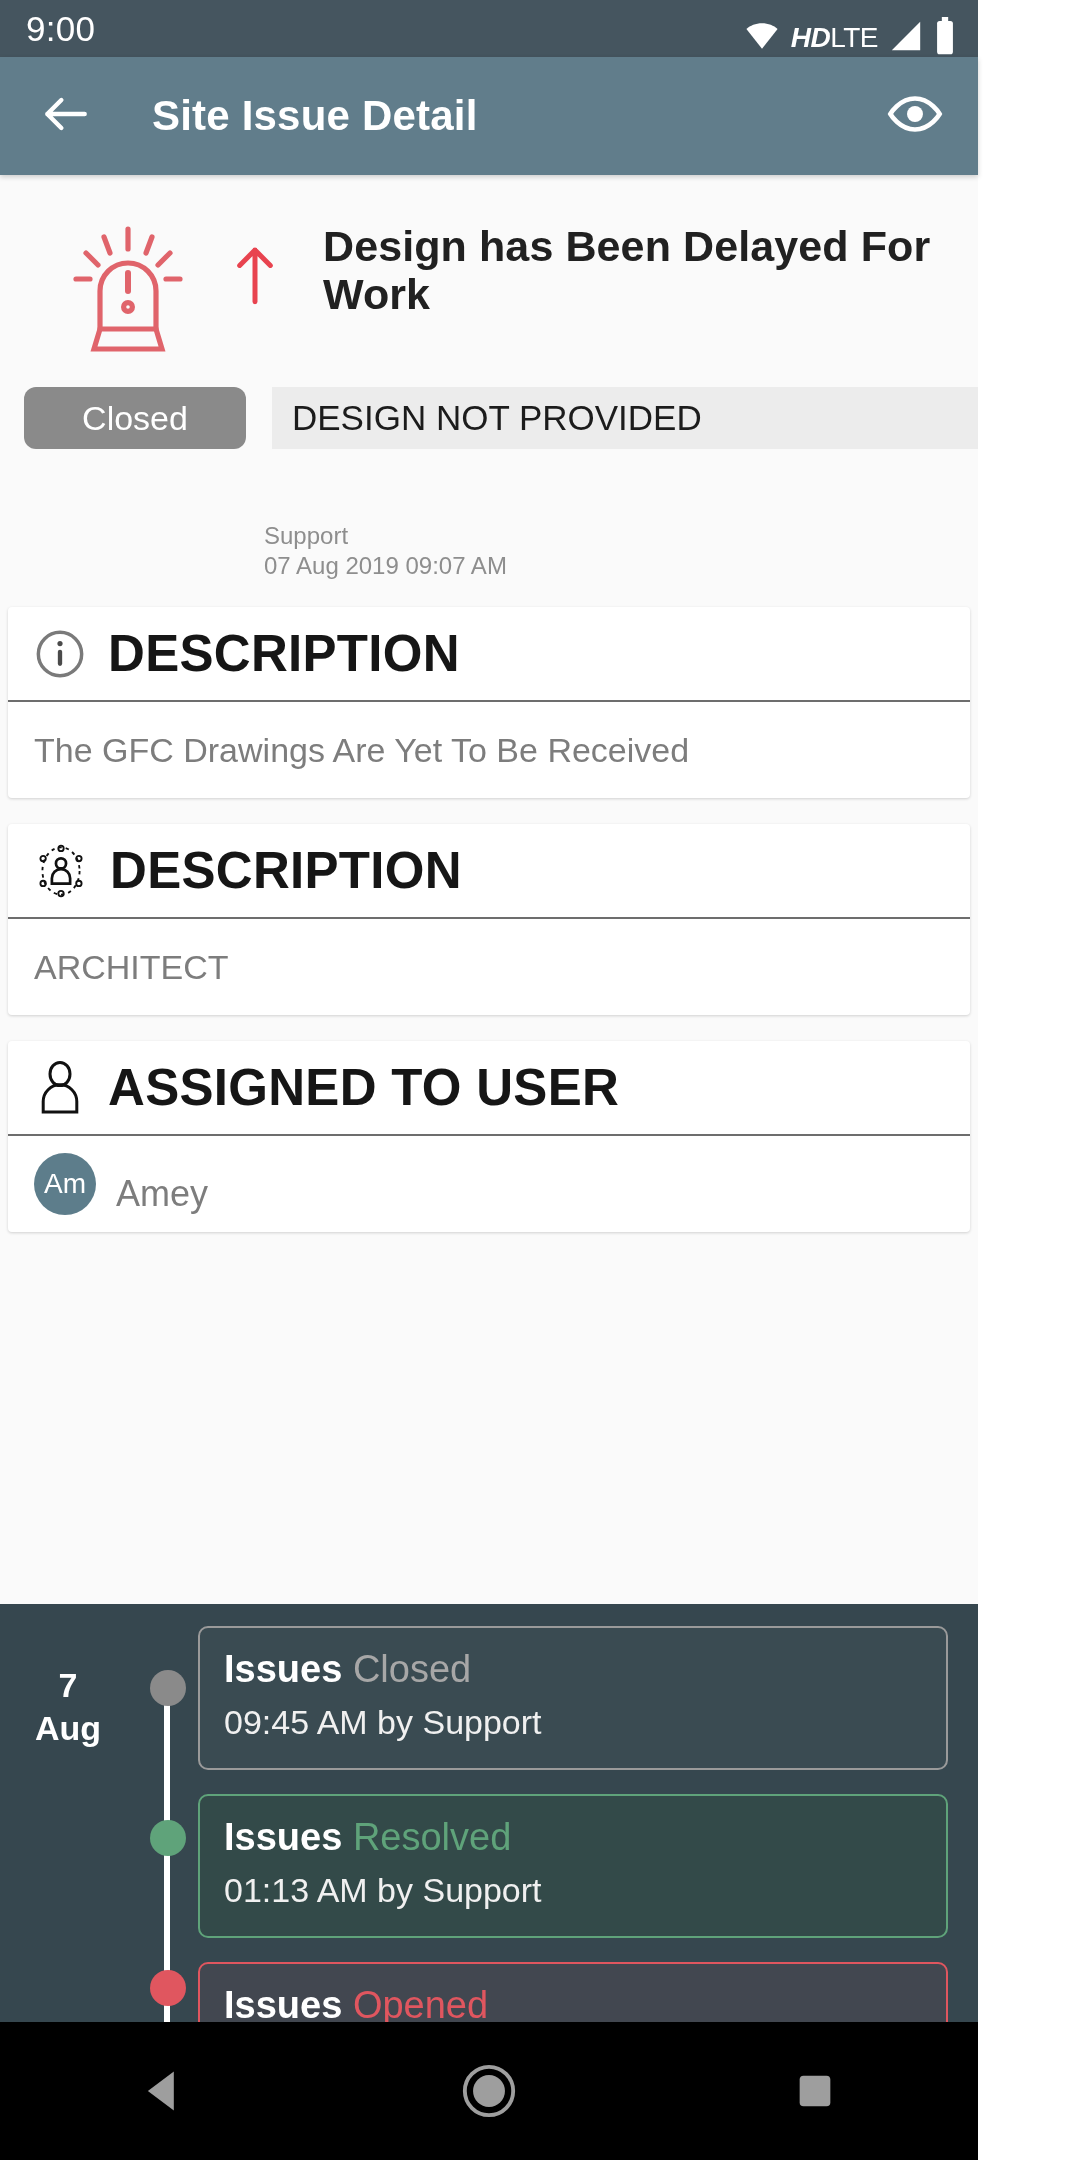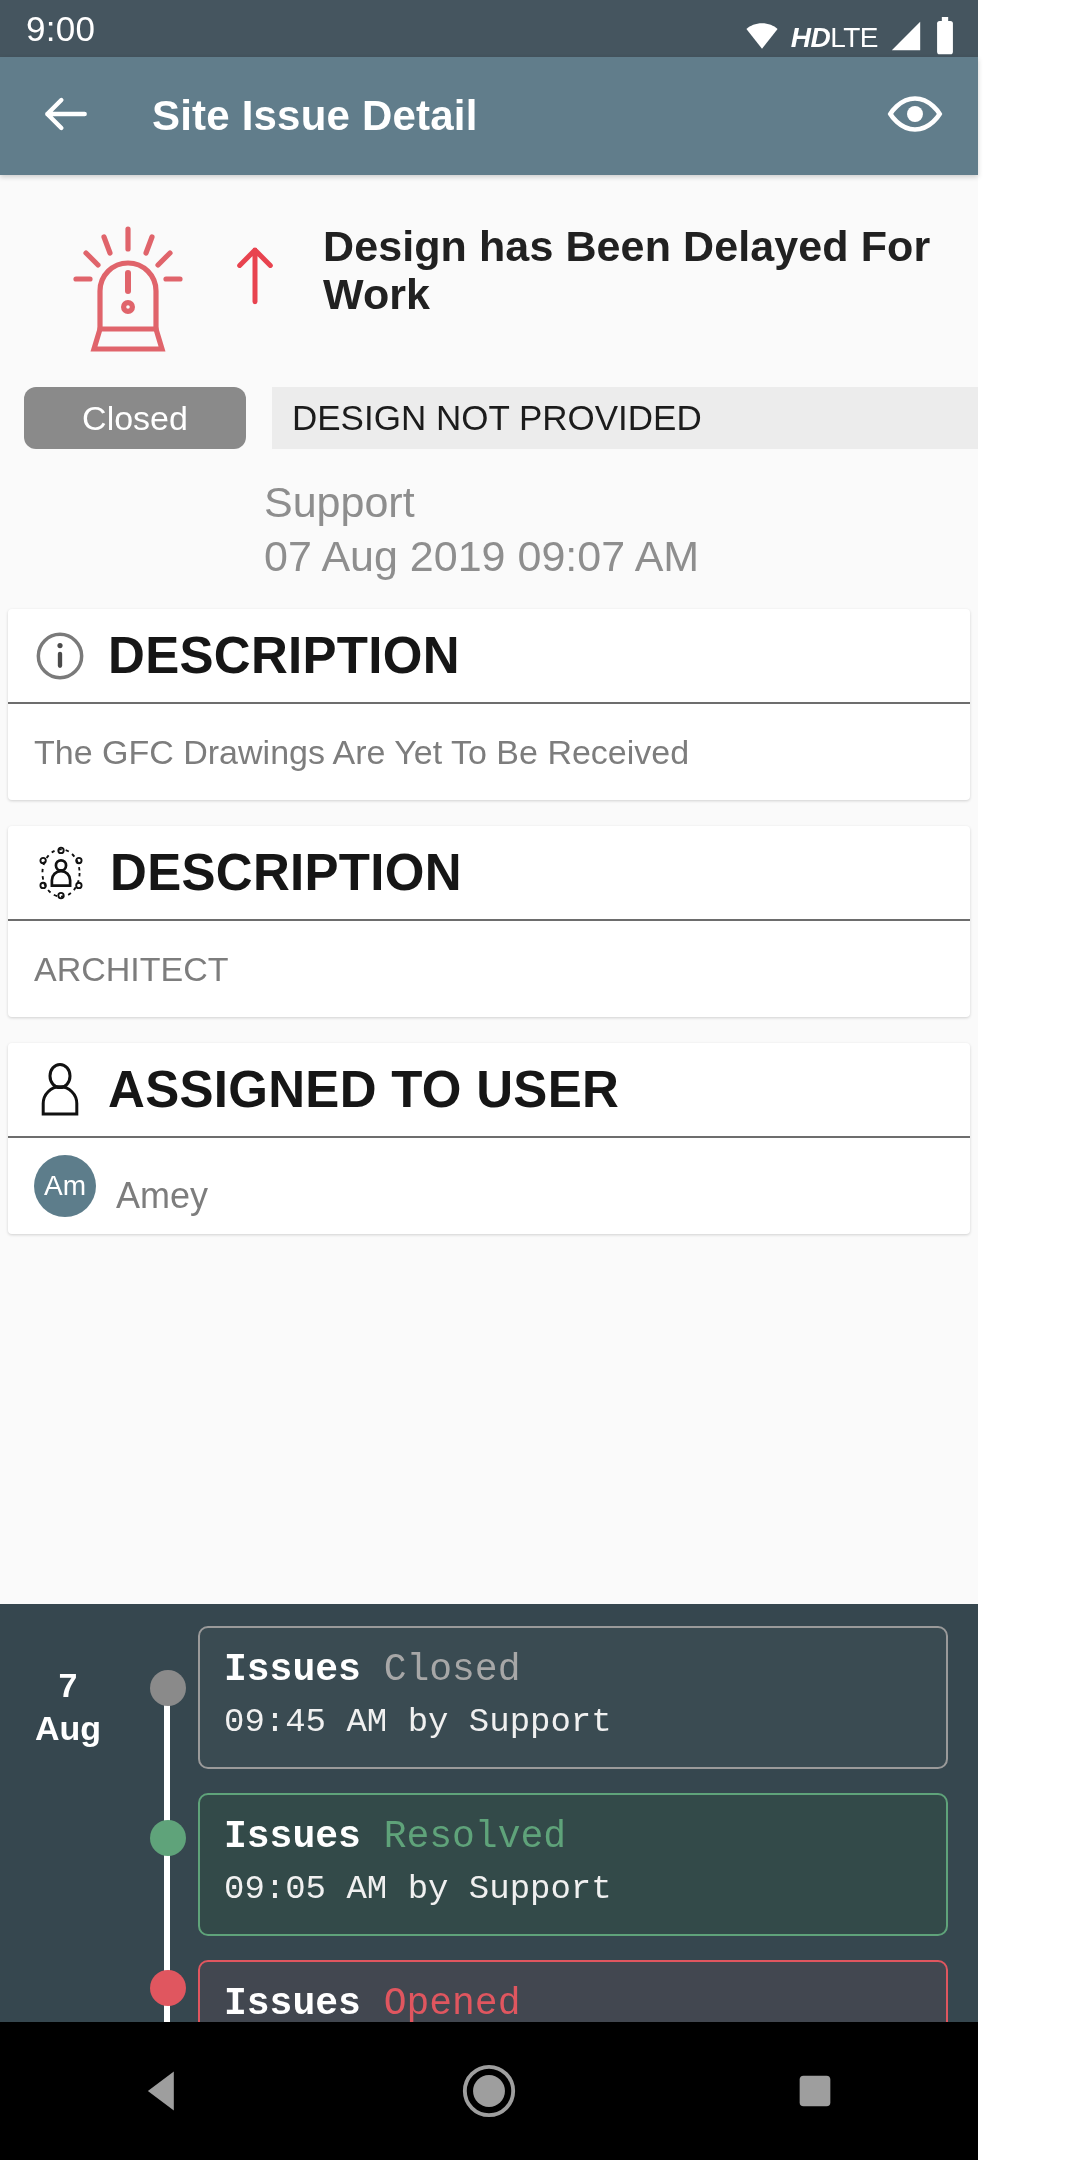--- a/index.html
+++ b/index.html
@@ -137,22 +137,23 @@
     padding-left: 20px;
     font-size: 35px;
     color: #1c1c1c;
     height: 62px;
   }
 
   
   .meta {
     padding: 26px 24px 0 264px;
     color: #8e8e8e;
-    font-size: 43px;
+    font-size: 24px;
     line-height: 1.26;
+    margin-top: 46px;
   }
 
   
   .card {
     background: #ffffff;
     margin: 26px 8px 0 8px;
     border-radius: 4px;
     box-shadow: 0 1px 3px rgba(0,0,0,0.17);
     overflow: hidden;
   }
@@ -229,21 +230,21 @@
     width: 6px;
     background: #ffffff;
   }
   .tl-dot {
     position: absolute;
     left: 14px;
     width: 36px; height: 36px;
     border-radius: 50%;
     z-index: 2;
   }
-  .tl-items { flex: 1 1 auto; font-family: Liberation Mono, monospace; }
+  .tl-items { flex: 1 1 auto; }
   .tl-card {
     border-radius: 10px;
     border: 2px solid;
     padding: 20px 24px 26px 24px;
     margin-bottom: 24px;
     min-height: 122px;
   }
   .tl-card .t1 { font-size: 38px; font-weight: 700; color: #ffffff; }
   .tl-card .t1 .state { font-weight: 400; }
   .tl-card .t2 { font-size: 34px; color: #f0f0f0; margin-top: 12px; }
@@ -414,21 +415,21 @@
       </div>
       <div class="tl-items">
 
         <div class="tl-card" style="border-color:#9a9a9a;background:#3a4b52">
           <div class="t1"><span>Issues</span> <span class="state" style="color:#a7a7a7">Closed</span></div>
           <div class="t2">09:45 AM by Support</div>
         </div>
 
         <div class="tl-card" style="border-color:#5fa37a;background:#334a49">
           <div class="t1"><span>Issues</span> <span class="state" style="color:#5fa37a">Resolved</span></div>
-          <div class="t2">09:05 AM by Support</div>
+          <div class="t2">01:13 AM by Support</div>
         </div>
 
         <div class="tl-card" style="border-color:#e0565f;background:#424750">
           <div class="t1"><span>Issues</span> <span class="state" style="color:#e0565f">Opened</span></div>
 
         </div>
 
       </div>
     </div>
 

